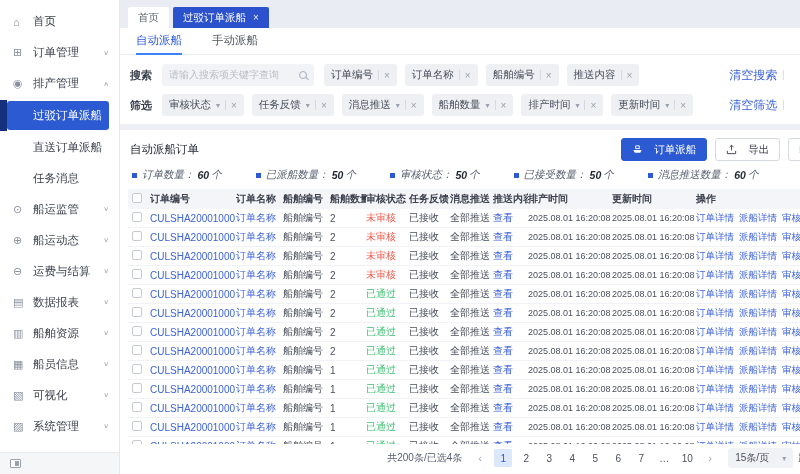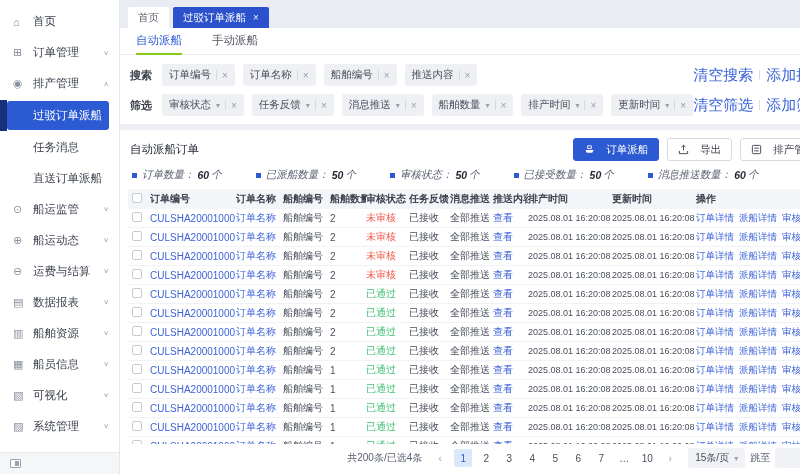--- a/index.html
+++ b/index.html
@@ -34,41 +34,41 @@
   .crumb-bar { height:28px; display:flex; align-items:flex-end; padding:0 0 0 8px; gap:4px; }
   .crumb { height:21px; display:flex; align-items:center; padding:0 10px; font-size:10.5px;
     background:#fff; color:#5f6470; border-radius:2px 2px 0 0; cursor:pointer; }
   .crumb.active { background:#2b51cc; color:#fff; }
   .crumb .x { margin-left:7px; font-size:10px; opacity:.9; }
 
   .panel { background:#fff; flex:1; display:flex; flex-direction:column; overflow:hidden; }
   .tab-bar { height:27px; display:flex; align-items:center; gap:30px; padding:0 16px;
     border-bottom:1px solid #eceef2; flex-shrink:0; }
   .tab { font-size:11.5px; color:#50555f; height:27px; line-height:25px; cursor:pointer; }
-  .tab.active { color:#2b5ad3; border-bottom:2px solid #84cc16; }
+  .tab.active { color:#2b5ad3; border-bottom:2px solid #3b82f6; }
 
   .filter-area { padding:8px 10px 7px 10px; flex-shrink:0; }
   .f-row { display:flex; align-items:center; height:24px; margin-bottom:6px; }
   .f-row:last-child { margin-bottom:0; }
   .row-label { font-size:11px; color:#3a3f4c; font-weight:bold; width:32px; flex-shrink:0; }
   .search-box { width:152px; height:22px; background:#f2f3f7; border-radius:3px;
     display:flex; align-items:center; padding:0 7px; margin-right:10px; cursor:text; }
   .search-box .ph { flex:1; font-size:10px; color:#b9bdc7; white-space:nowrap; overflow:hidden; }
   .mag { width:8px; height:8px; border:1.3px solid #a7adbb; border-radius:50%; position:relative;
     margin-left:4px; flex-shrink:0; }
   .mag::after { content:""; position:absolute; width:4px; height:1.3px; background:#a7adbb;
     transform:rotate(45deg); right:-3px; bottom:-1px; }
   .chips { display:flex; gap:8px; flex:1; }
   .chip { height:22px; background:#eef0f4; border-radius:3px; display:flex; align-items:center;
     padding:0 7px; font-size:10.5px; color:#4a4f5c; cursor:pointer; white-space:nowrap; }
   .chip .caret { font-size:8px; color:#9aa0ad; margin-left:5px; }
   .chip .div { width:1px; height:10px; background:#d6d9e0; margin:0 5px; }
   .chip .x { font-size:10px; color:#9aa0ad; }
   .row-actions { display:flex; align-items:center; gap:6px; margin-left:auto; flex-shrink:0; }
-  .row-actions a { font-size:15px; color:#3d63d9; text-decoration:none; cursor:pointer; white-space:nowrap; }
+  .row-actions a { font-size:12px; color:#3d63d9; text-decoration:none; cursor:pointer; white-space:nowrap;margin-left:36px; }
   .row-actions .sep { width:1px; height:10px; background:#dcdfe6; }
 
   .gray-band { height:6px; background:#edeff4; flex-shrink:0; }
 
   .section-head { display:flex; align-items:center; padding:8px 10px 2px 10px; flex-shrink:0; }
   .section-title { font-size:11.5px; font-weight:normal; color:#1f2430; }
   .btns { margin-left:auto; display:flex; gap:8px; }
   .btn { height:23px; display:flex; align-items:center; gap:11px; padding:0 10px;
     border-radius:3px; font-size:10.5px; cursor:pointer; border:1px solid #d5d9e2;
     background:#fff; color:#3a3f4c; white-space:nowrap; }
@@ -99,21 +99,21 @@
 
   
   .pager { height:30px; display:flex; align-items:center; justify-content:flex-end;
     gap:5px; padding:0 14px 2px 0; flex-shrink:0; }
   .pg-sum { font-size:10px; color:#5a6070; margin-right:4px; }
   .pg { min-width:18px; height:18px; display:flex; align-items:center; justify-content:center;
     font-size:10px; color:#4a4f5c; border-radius:2px; cursor:pointer; padding:0 3px; }
   .pg.active { background:#dbe7fb; color:#2b5ad3; }
   .pg.nav { color:#9aa0ad; }
   .pg-size { height:20px; background:#f0f2f5; border-radius:3px; display:flex; align-items:center;
-    gap:5px; padding:0 7px; font-size:10px; color:#4a4f5c; cursor:pointer; margin-left:4px; }
+    gap:13px; padding:0 7px; font-size:10px; color:#4a4f5c; cursor:pointer; margin-left:4px; }
   .pg-size .caret { font-size:8px; color:#9aa0ad; }
   .pg-jump-label,.pg-unit { font-size:10px; color:#5a6070; }
   .pg-input { width:32px; height:20px; background:#f0f2f5; border:none; border-radius:3px; }
 </style>
 </head>
 <body>
 
 <div class="app">
 
   <aside class="sidebar">
@@ -131,24 +131,24 @@
           <span class="glyph">◉</span>
           <span class="lbl">排产管理</span>
           <span class="chev">∧</span>
         </div>
         <div class="side-item child active">
           <span class="bar"></span>
           <span class="pill"></span>
           <span class="lbl">过驳订单派船</span>
         </div>
         <div class="side-item child">
+          <span class="lbl">直送订单派船</span>
+        </div>
+        <div class="side-item child">
           <span class="lbl">任务消息</span>
-        </div>
-        <div class="side-item child">
-          <span class="lbl">直送订单派船</span>
         </div>
         <div class="side-item">
           <span class="glyph">⊙</span>
           <span class="lbl">船运监管</span>
           <span class="chev">∨</span>
         </div>
         <div class="side-item">
           <span class="glyph">⊕</span>
           <span class="lbl">船运动态</span>
           <span class="chev">∨</span>
@@ -202,20 +202,24 @@
 
     <div class="panel">
       <div class="tab-bar" id="tab-bar">
           <div class="tab active">自动派船</div>
           <div class="tab">手动派船</div>
         </div>
 
       <div class="filter-area">
         <div class="f-row">
           <span class="row-label">搜索</span>
+          <div class="search-box">
+            <span class="ph">请输入搜索项关键字查询</span>
+            <span class="mag"></span>
+          </div>
           <div class="chips" id="search-chips">
               <div class="chip">
                 <span>订单编号</span>
                 <span class="div"></span>
                 <span class="x">×</span>
               </div>
               <div class="chip">
                 <span>订单名称</span>
                 <span class="div"></span>
                 <span class="x">×</span>

